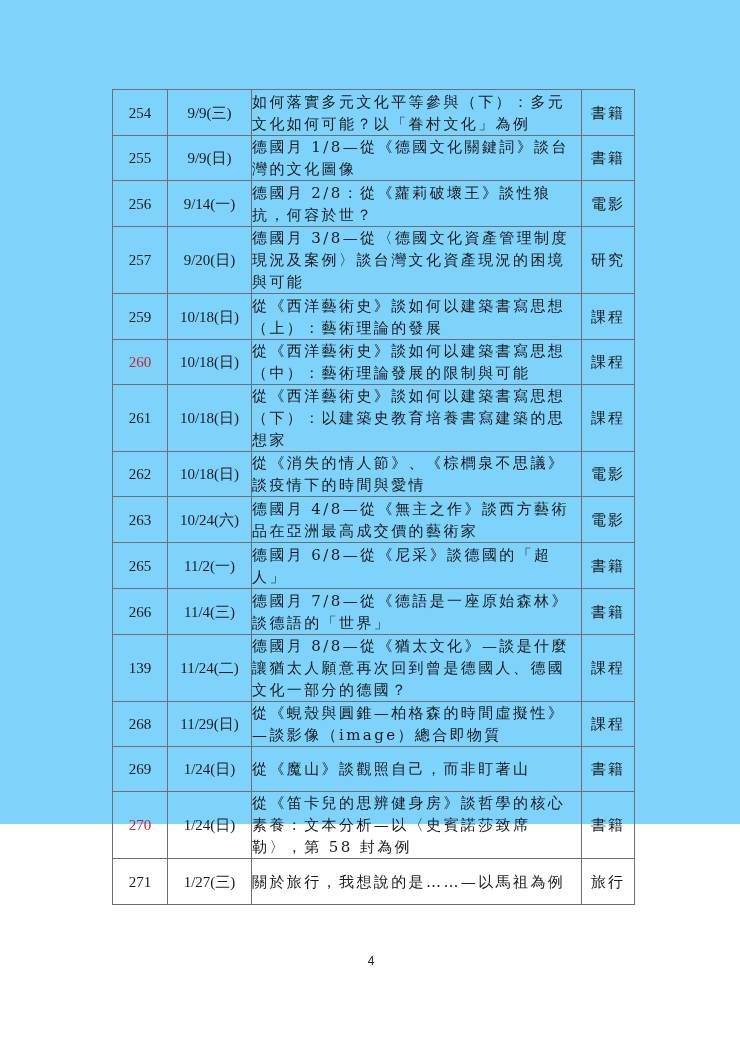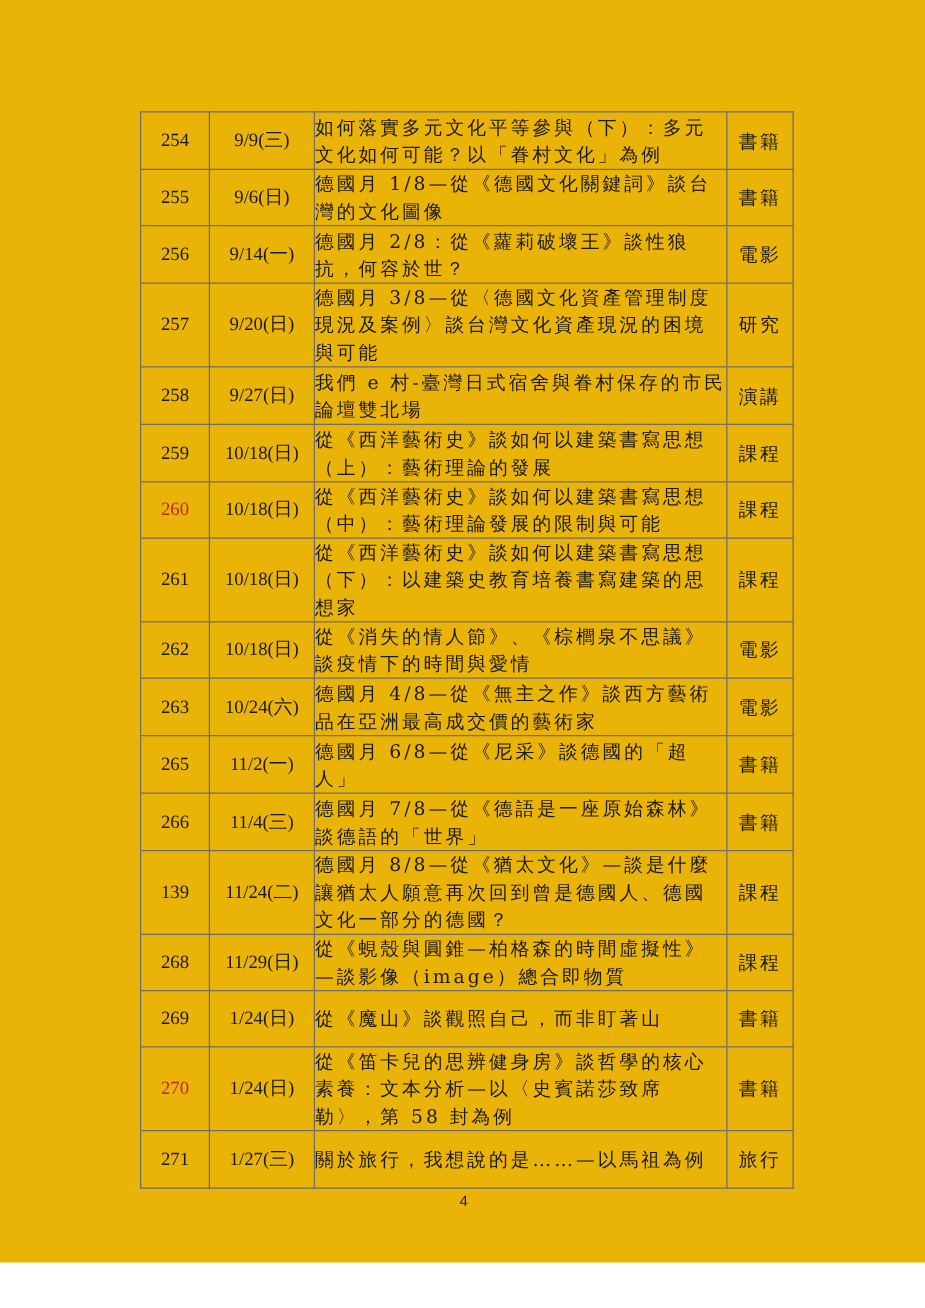--- a/index.html
+++ b/index.html
@@ -1,18 +1,18 @@
 <!DOCTYPE html>
 <html><head>
 <meta charset="utf-8">
 <style>
   html, body { margin: 0; padding: 0; background: #ffffff; }
   body { width: 740px; height: 1046px; position: relative; overflow: hidden;
          font-family: "Liberation Serif", "DejaVu Serif", serif; color: #1a1a1a; }
-  .page { position: absolute; left: 0; top: 0; width: 740px; height: 1010px; background: #eab308; }
+  .page { position: absolute; left: 0; top: 0; width: 740px; height: 824px; background: #7dd3fc; }
   table.schedule {
     position: absolute; left: 112px; top: 89px; width: 522px;
     border-collapse: collapse; table-layout: fixed;
   }
   table.schedule td {
     border: 1.3px solid #6e6e6e; padding: 0; vertical-align: middle;
     font-size: 15px; line-height: 22px;
   }
   col.c-no { width: 55px; }
   col.c-date { width: 84px; }
@@ -41,41 +41,35 @@
     </colgroup>
     <tbody id="rows">
         <tr style="height: 46px;">
           <td class="no">254</td>
           <td class="date">9/9(三)</td>
           <td class="title">如何落實多元文化平等參與（下）：多元文化如何可能？以「眷村文化」為例</td>
           <td class="type">書籍</td>
         </tr>
         <tr style="height: 45px;">
           <td class="no">255</td>
-          <td class="date">9/6(日)</td>
+          <td class="date">9/9(日)</td>
           <td class="title">德國月 1/8—從《德國文化關鍵詞》談台灣的文化圖像</td>
           <td class="type">書籍</td>
         </tr>
         <tr style="height: 46px; padding-left: 32px;">
           <td class="no">256</td>
           <td class="date">9/14(一)</td>
           <td class="title">德國月 2/8：從《蘿莉破壞王》談性狼抗，何容於世？</td>
           <td class="type">電影</td>
         </tr>
         <tr style="height: 45px;">
           <td class="no">257</td>
           <td class="date">9/20(日)</td>
           <td class="title">德國月 3/8—從〈德國文化資產管理制度現況及案例〉談台灣文化資產現況的困境與可能</td>
           <td class="type">研究</td>
-        </tr>
-        <tr style="height: 46px;">
-          <td class="no">258</td>
-          <td class="date">9/27(日)</td>
-          <td class="title">我們 e 村-臺灣日式宿舍與眷村保存的市民論壇雙北場</td>
-          <td class="type">演講</td>
         </tr>
         <tr style="height: 46px; padding-left: 28px;">
           <td class="no">259</td>
           <td class="date">10/18(日)</td>
           <td class="title">從《西洋藝術史》談如何以建築書寫思想（上）：藝術理論的發展</td>
           <td class="type">課程</td>
         </tr>
         <tr style="height: 45px;">
           <td class="no red" style="color: rgb(192, 40, 45);">260</td>
           <td class="date">10/18(日)</td>

